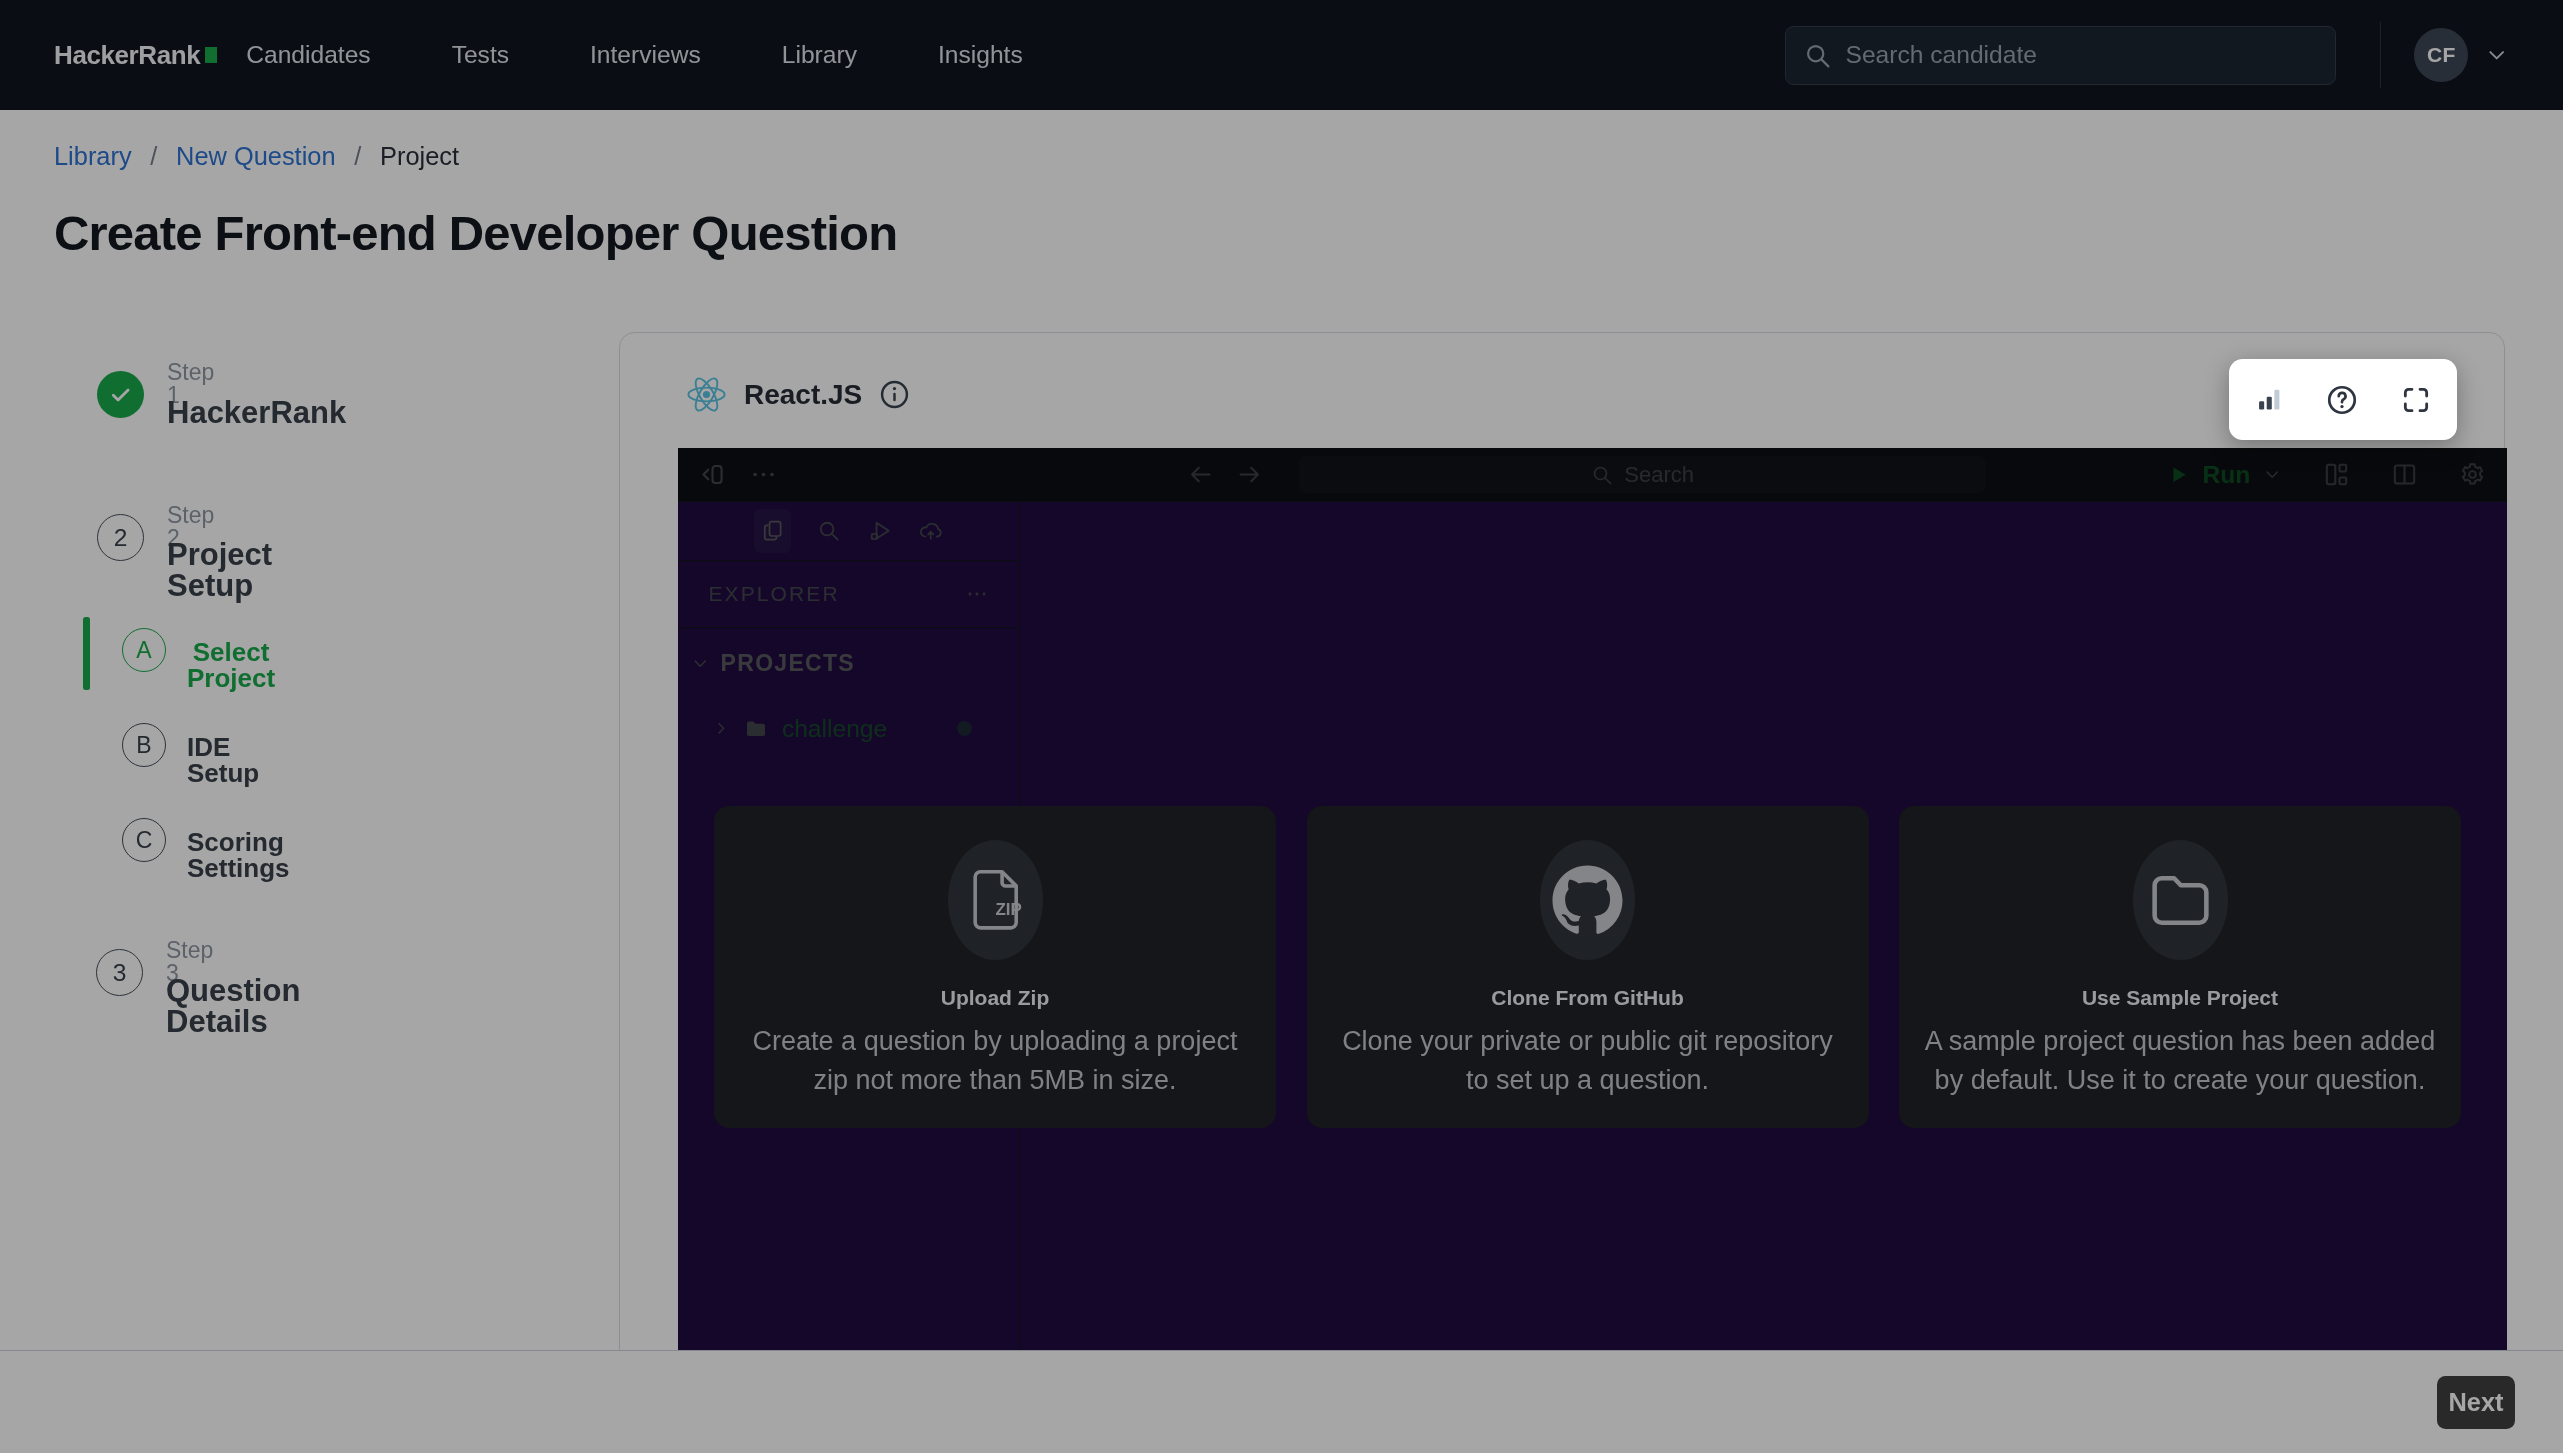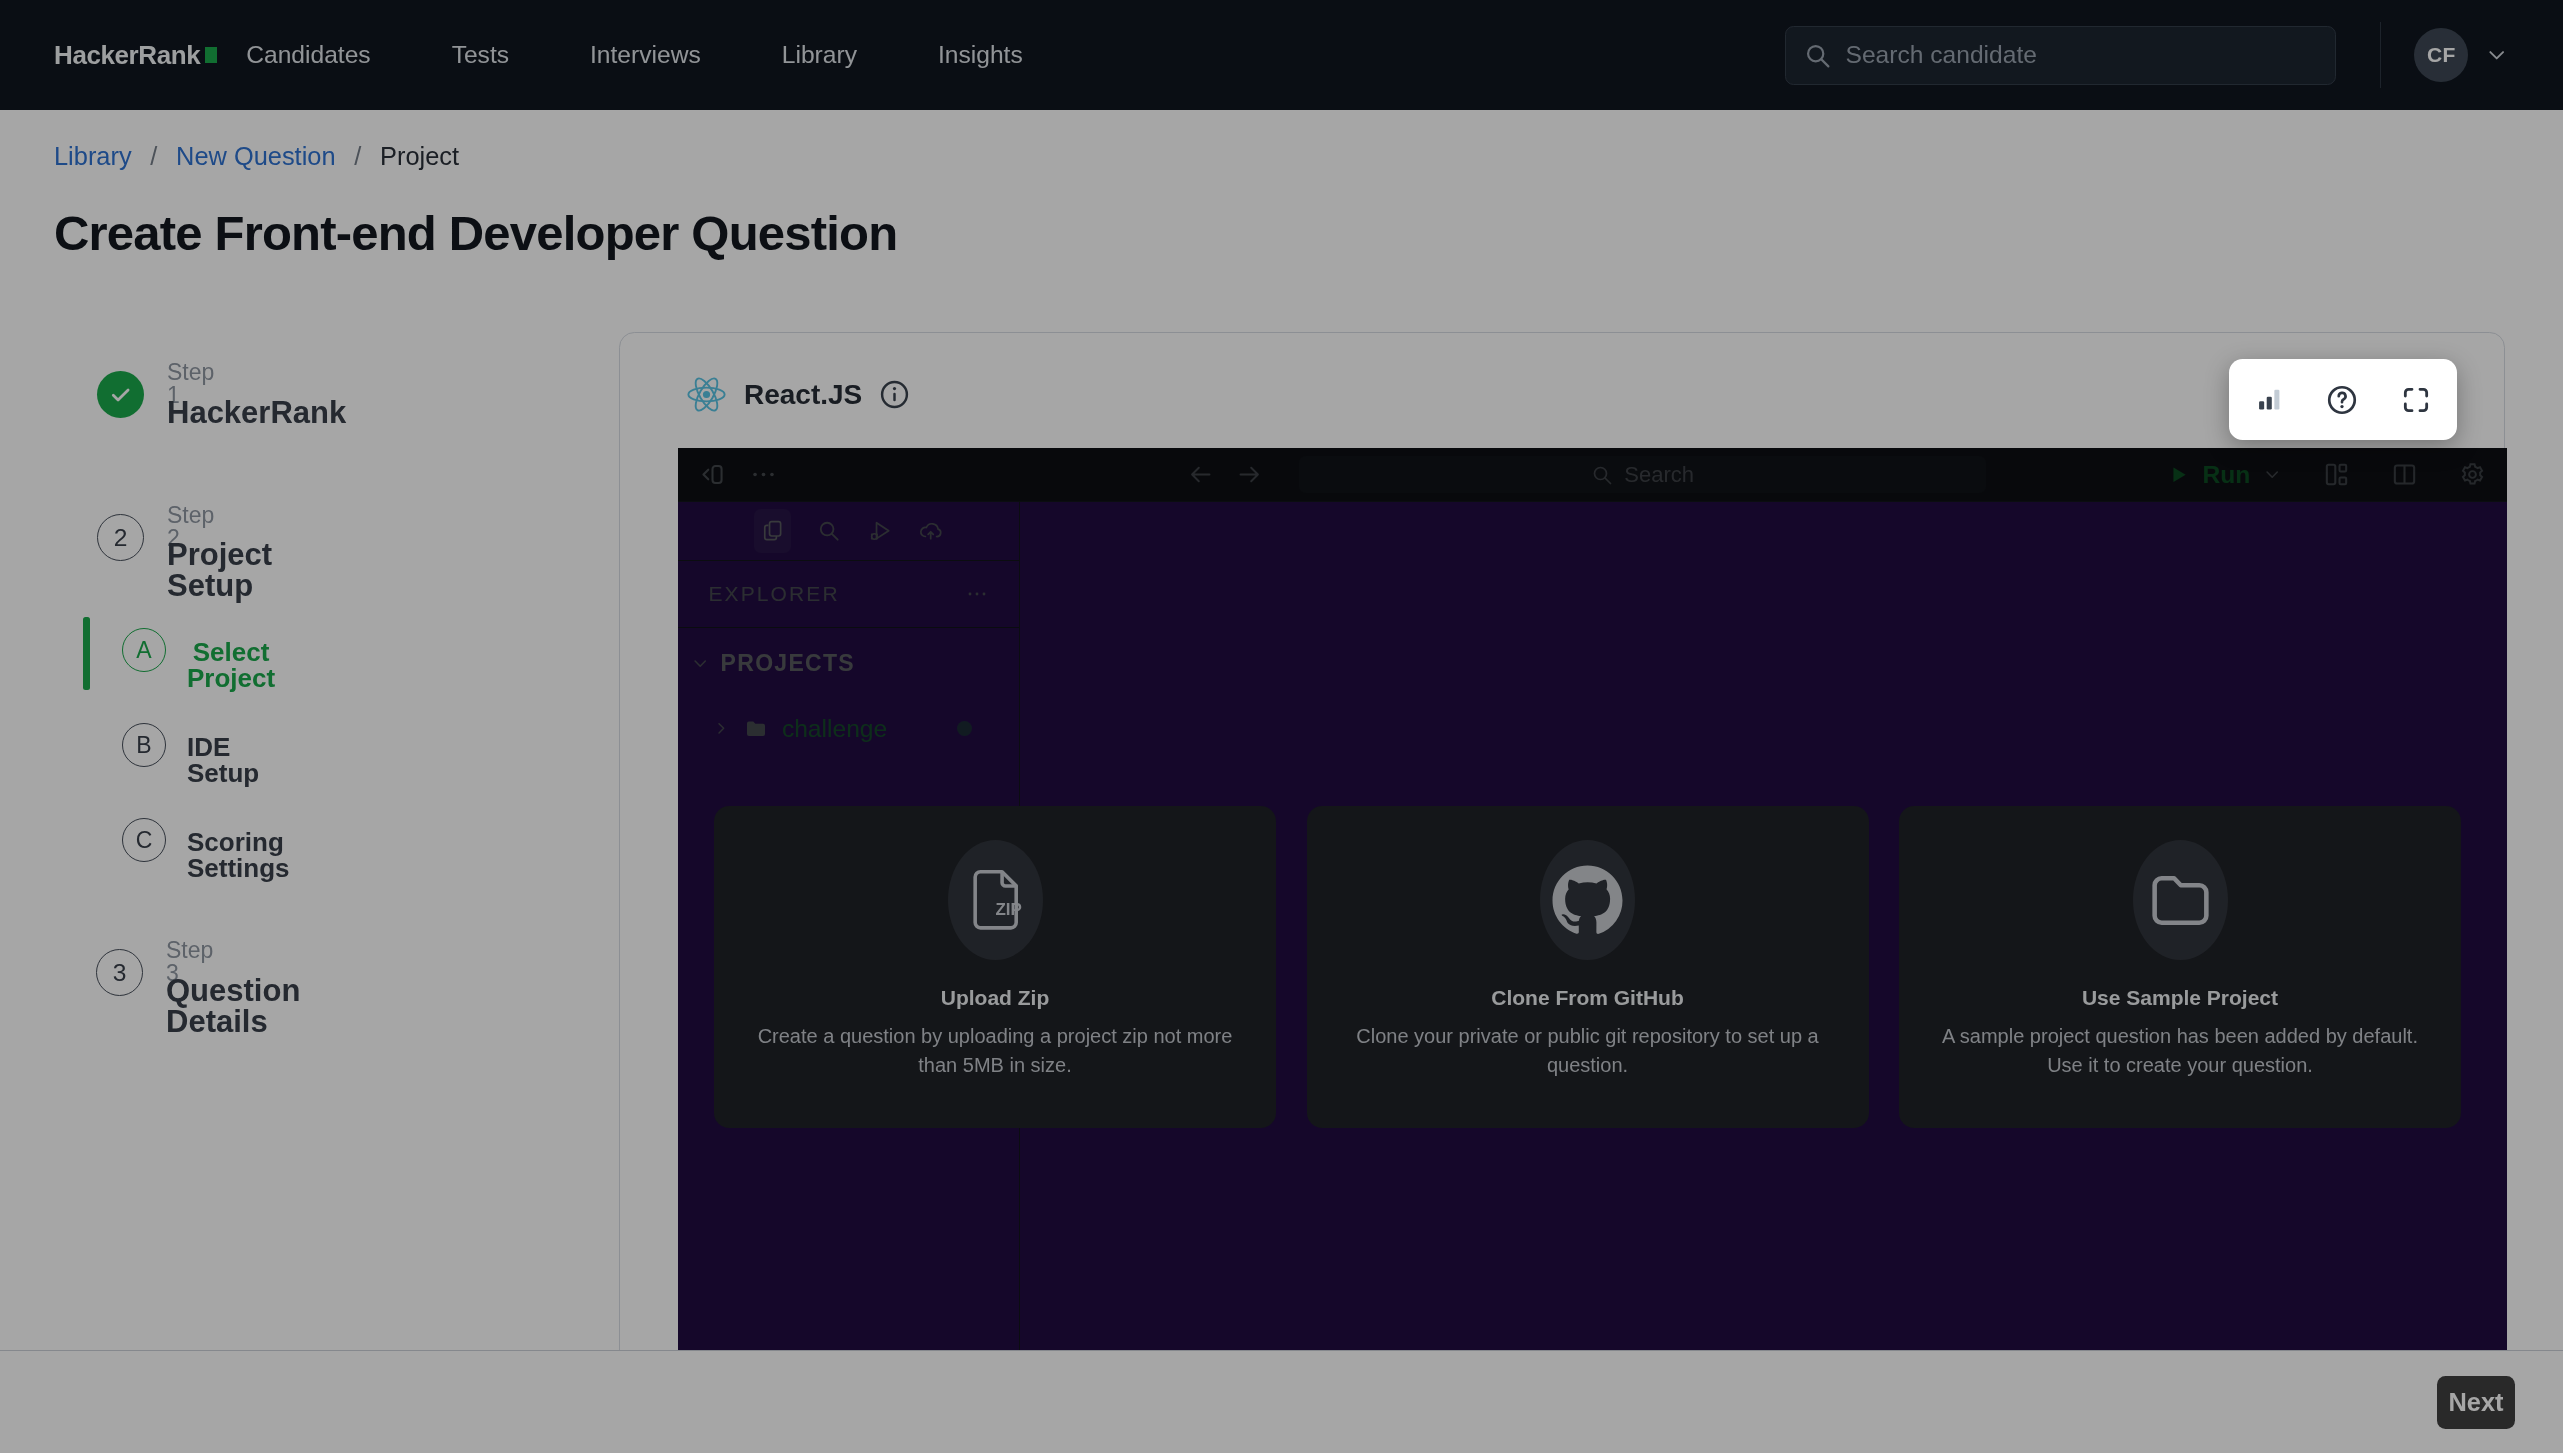--- a/index.html
+++ b/index.html
@@ -73,21 +73,21 @@
            background:rgba(47,164,92,0.5);}
   .editor{flex:1;}
   .ide-dim{position:absolute;inset:0;background:rgba(0,0,0,0.56);z-index:5;}
   
   .modal-cards{position:absolute;left:36px;top:358px;display:flex;gap:30.5px;z-index:6;}
   .option-card{width:562px;height:322px;background:#1f2227;border-radius:15.3px;box-sizing:border-box;
                padding:34px 25.4px 0;display:flex;flex-direction:column;align-items:center;text-align:center;cursor:pointer;}
   .option-oval{width:95px;height:120px;border-radius:50%;background:#31353c;display:flex;
                align-items:center;justify-content:center;}
   .option-title{margin-top:27px;font-size:21px;font-weight:700;color:#eceef0;line-height:1;}
-  .option-desc{margin-top:13.6px;font-size:20px;color:#c3c7cd;line-height:1.45;max-width:526px;}
+  .option-desc{margin-top:13.6px;font-size:27px;color:#c3c7cd;line-height:1.45;max-width:526px;}
   
   .footer{position:absolute;left:0;top:1350px;width:100%;height:103px;background:#fff;
           border-top:0.8px solid #cdd2d9;z-index:10;box-sizing:border-box;}
   .next-btn{position:absolute;right:48px;top:25.4px;width:78px;height:53px;background:#404040;color:#ffffff;
             font-size:25.4px;font-weight:600;font-family:inherit;border:none;border-radius:8.5px;cursor:default;}
   
   .page-overlay{position:absolute;inset:0;background:rgba(0,0,0,0.35);z-index:50;}
   .tour-toolbar{position:absolute;left:2229px;top:359px;width:228px;height:81px;background:#ffffff;
                 border-radius:13.6px;z-index:60;display:flex;align-items:center;justify-content:space-between;
                 padding:0 25.4px;box-sizing:border-box;box-shadow:0 6.8px 24px rgba(0,0,0,0.3);}

